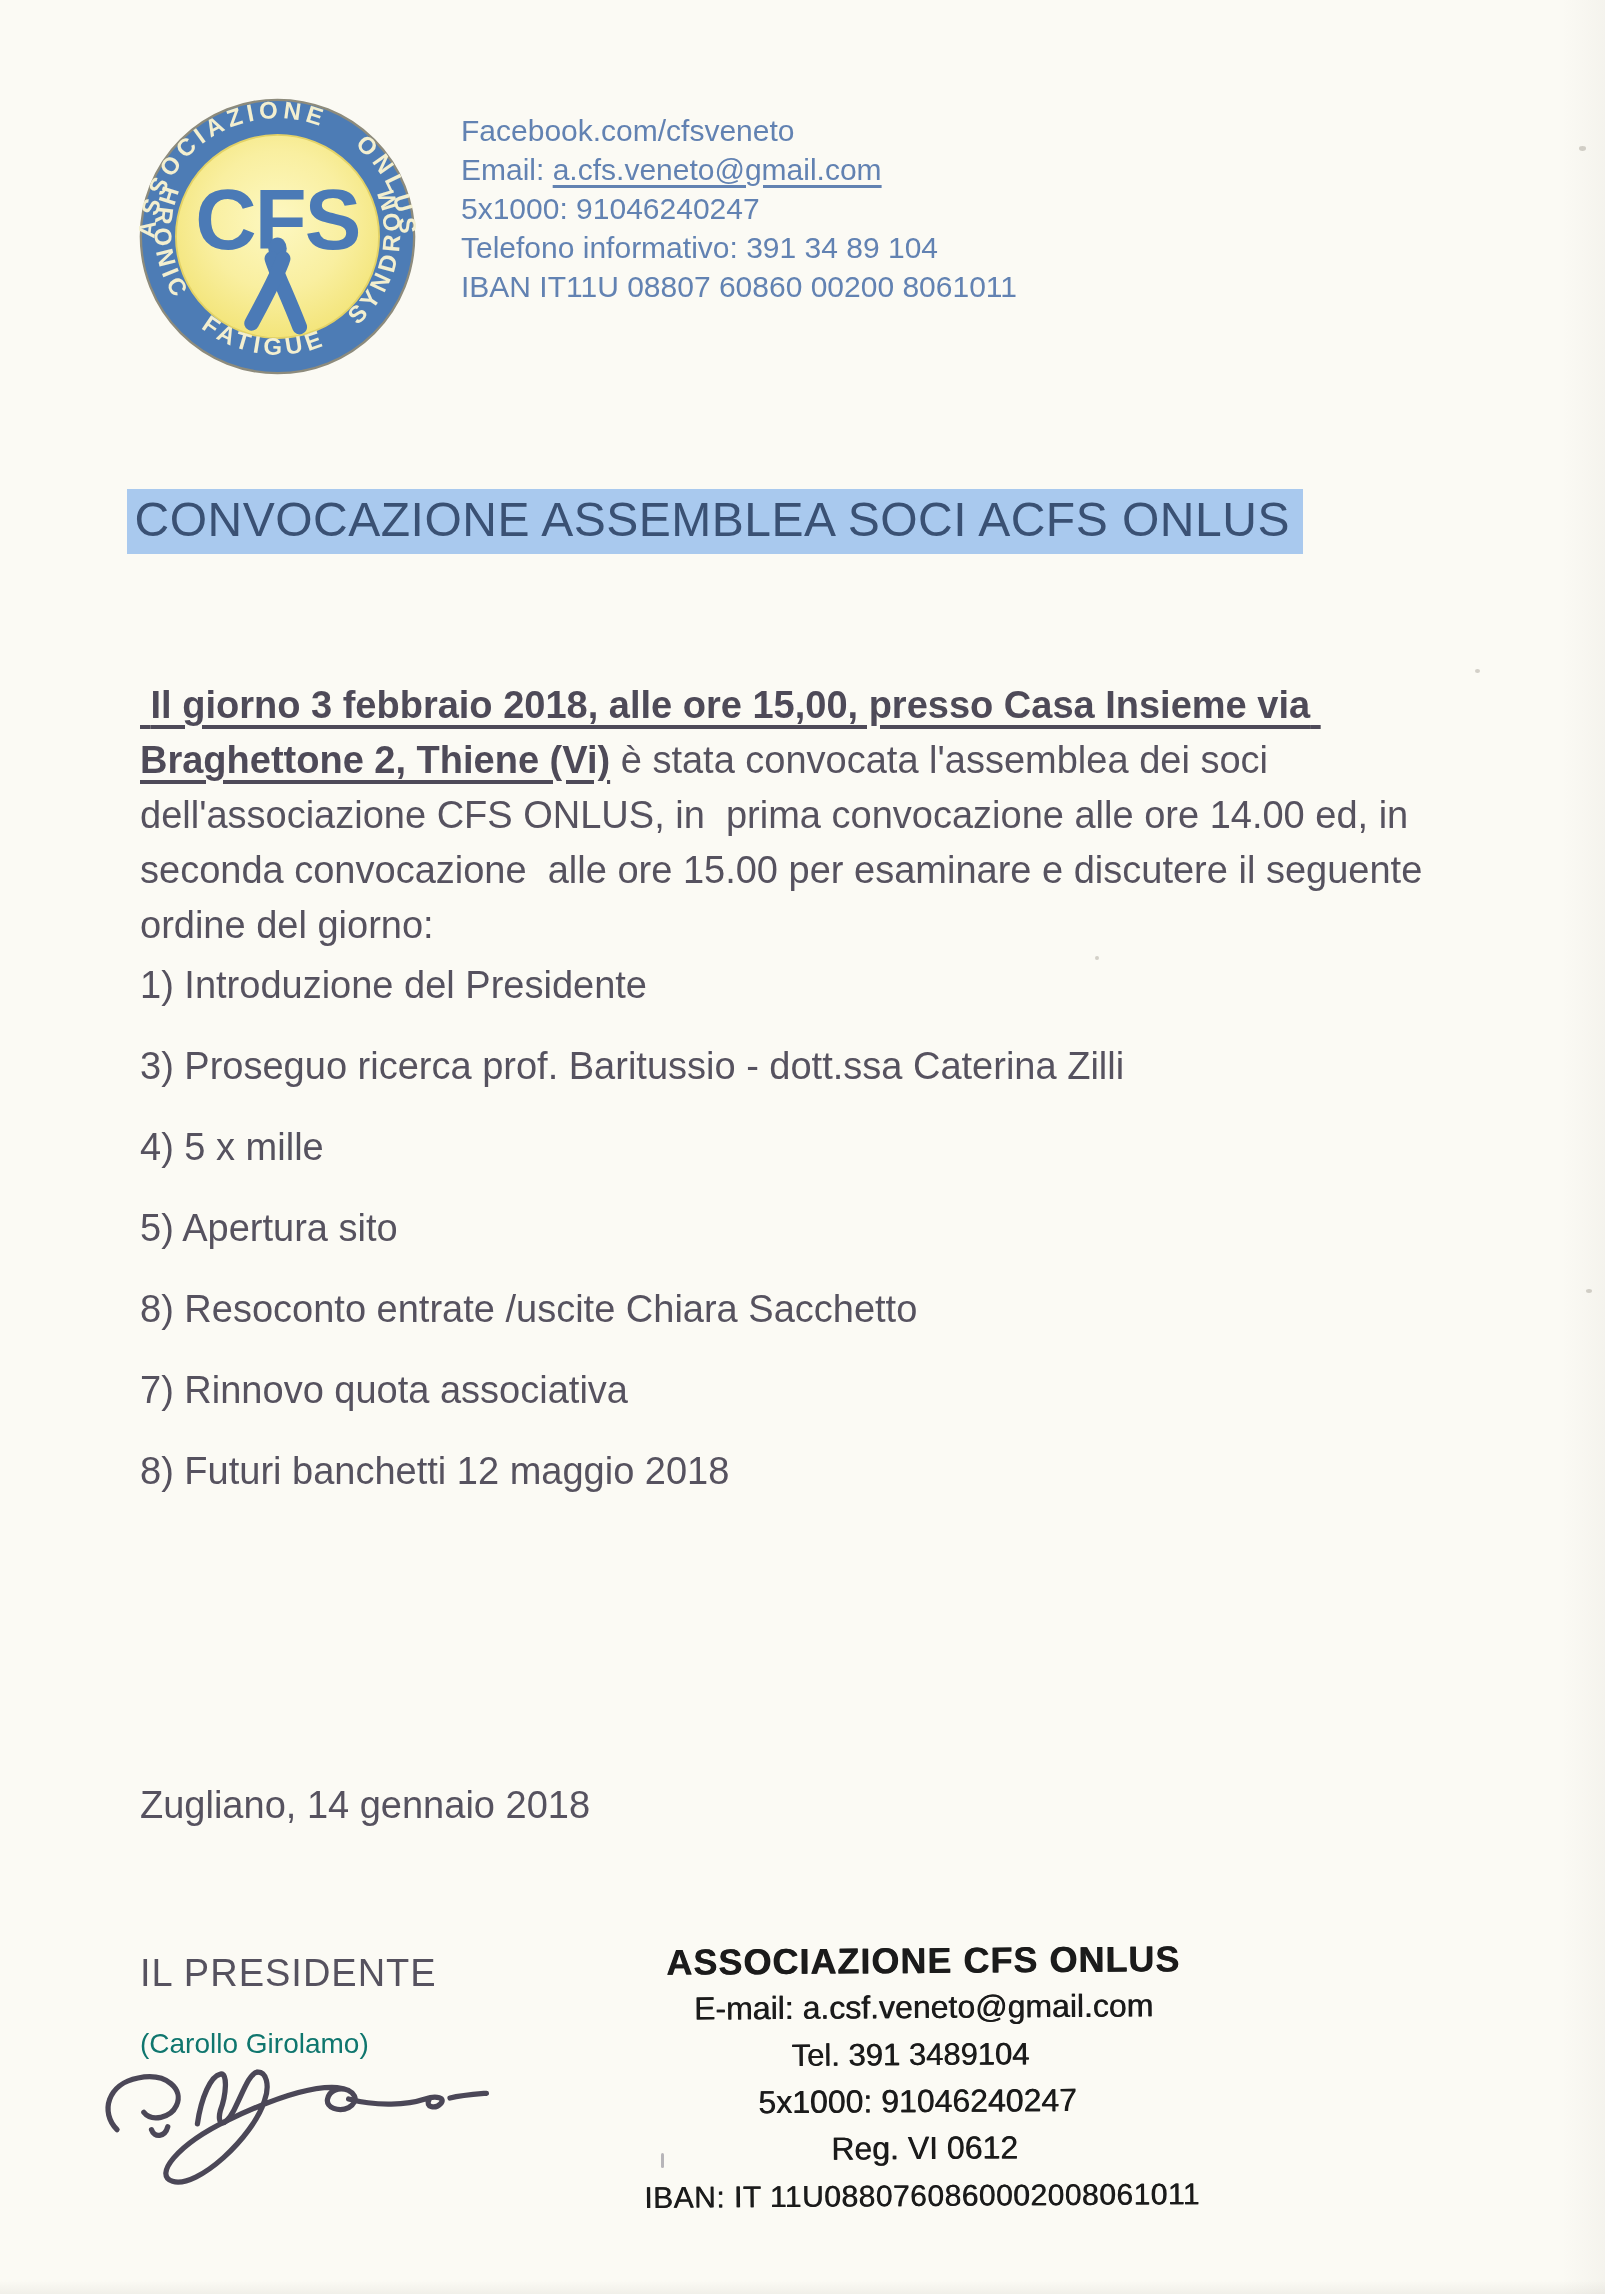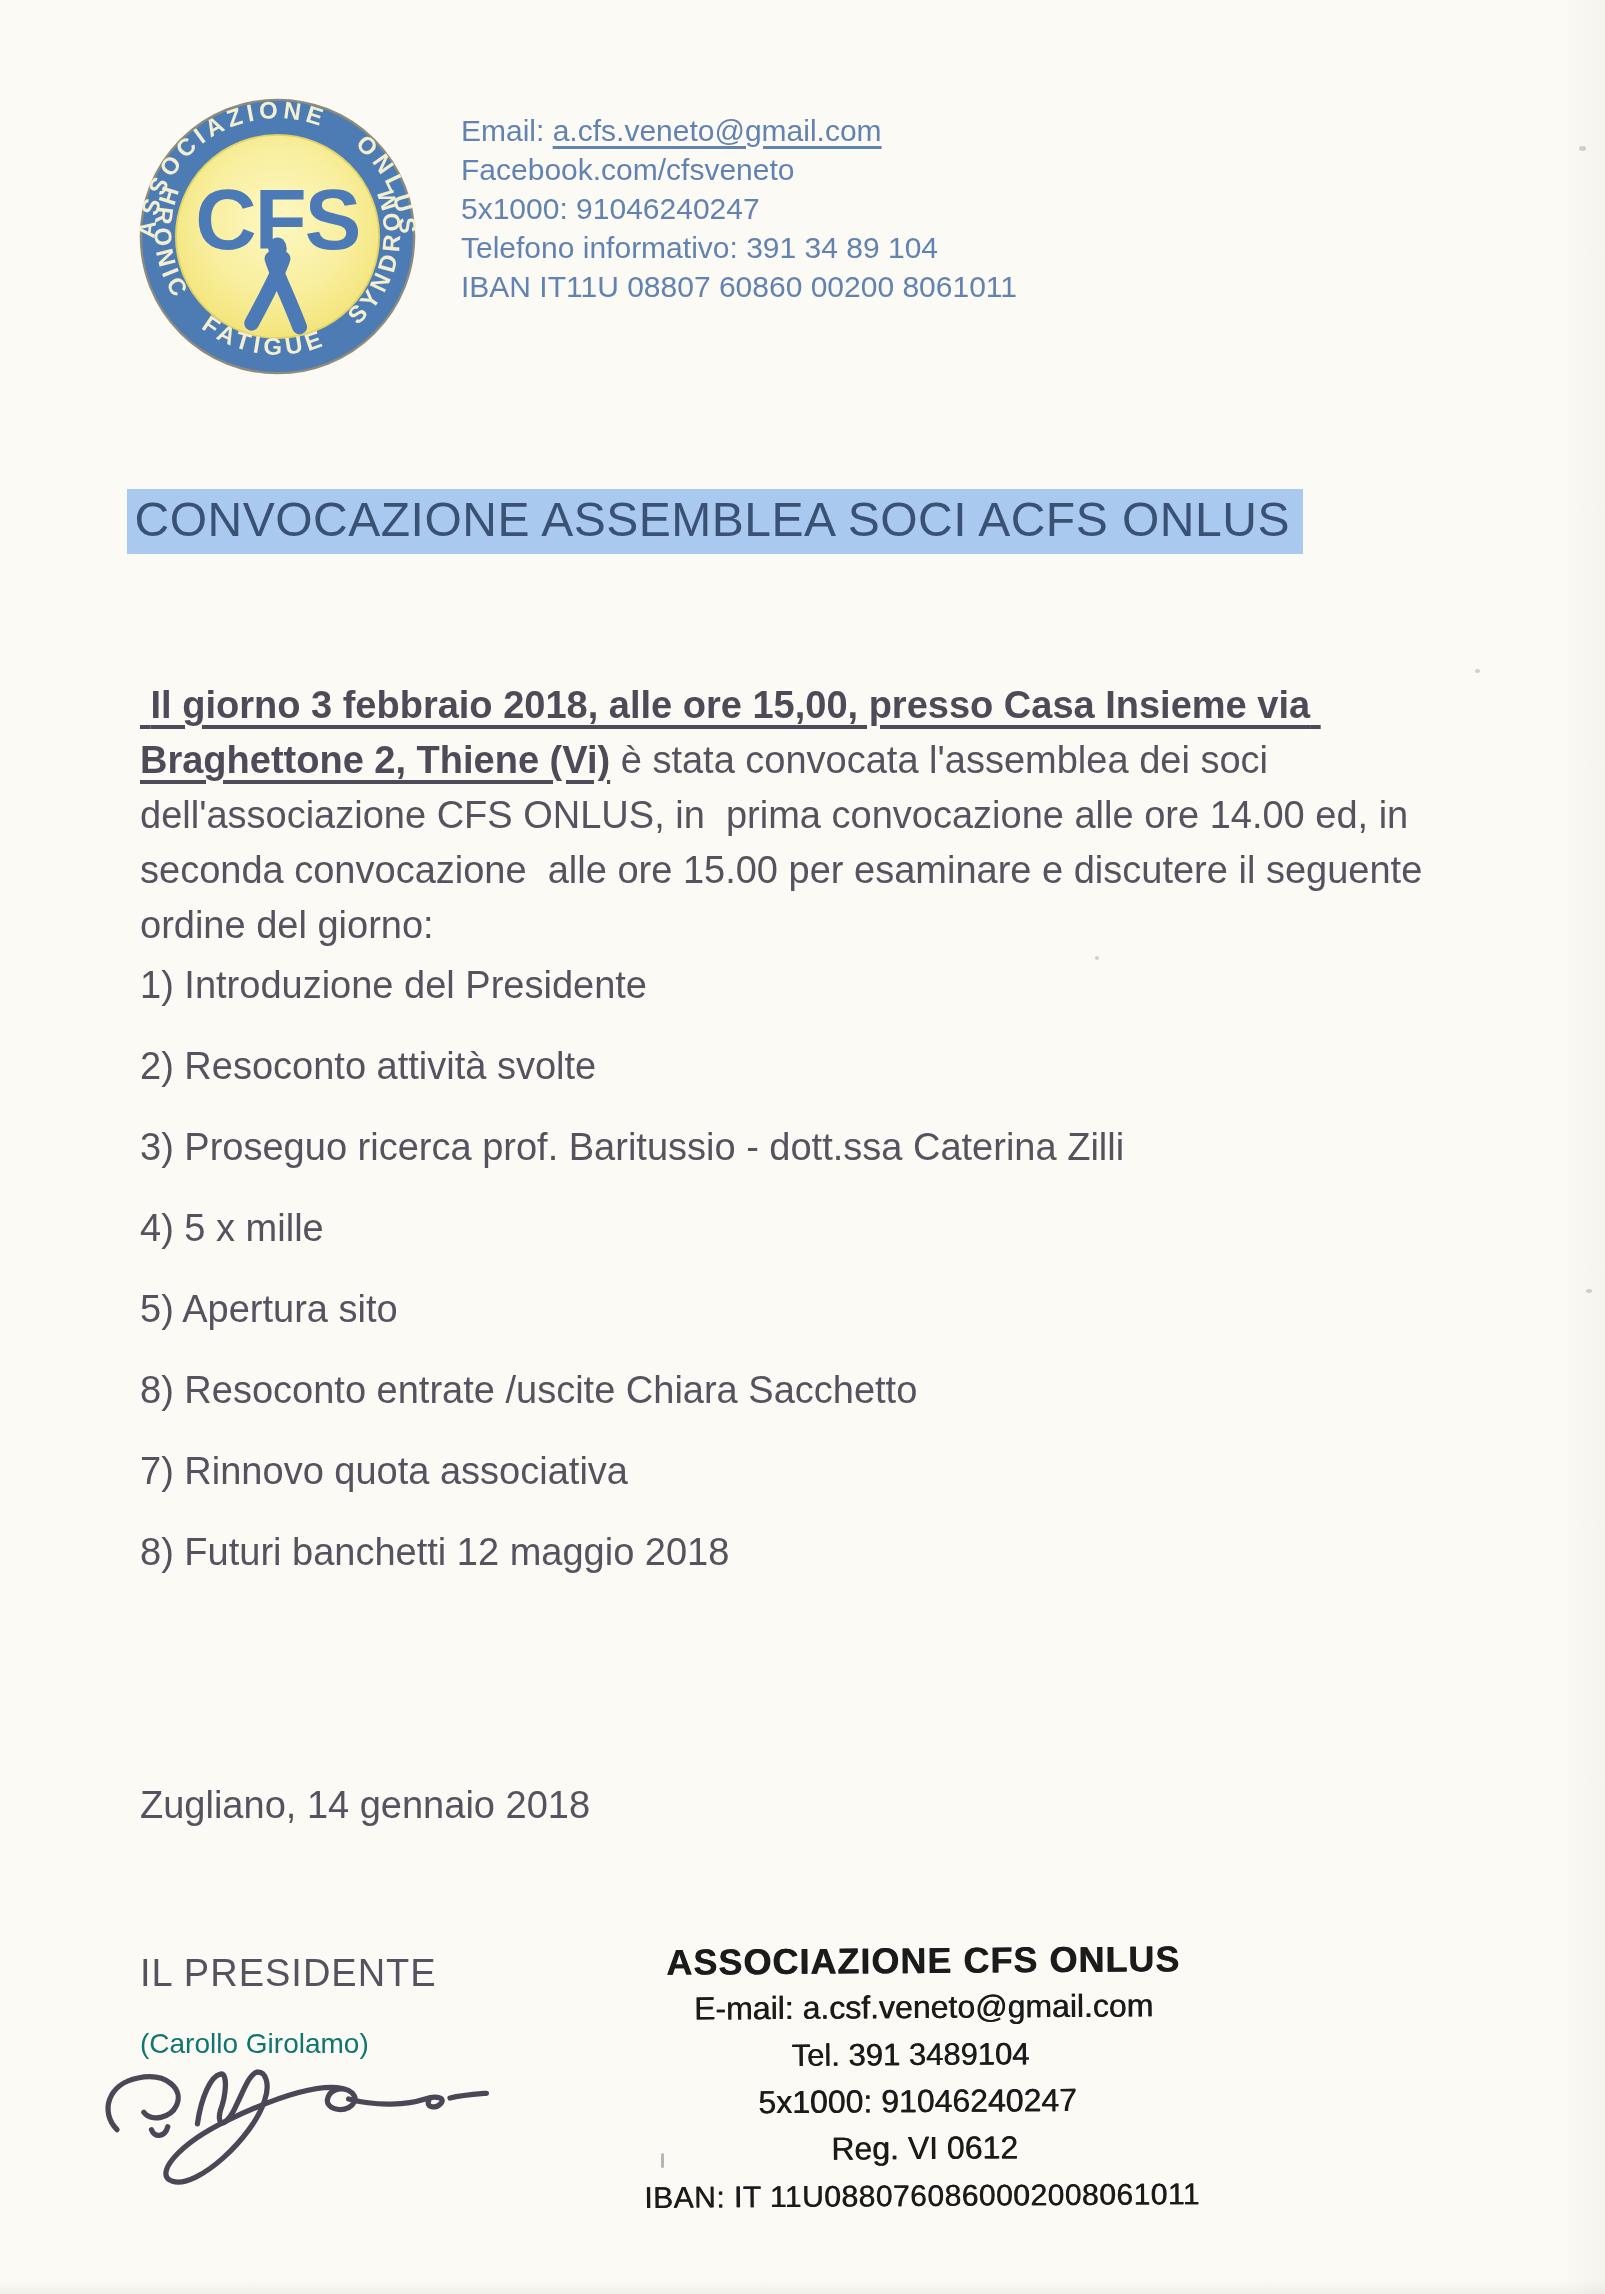--- a/index.html
+++ b/index.html
@@ -74,34 +74,33 @@
       <text class="cfs-text" x="0" y="14" text-anchor="middle">CFS</text>
       <g transform="translate(0,46)">
         <ellipse cx="0" cy="-33" rx="10" ry="12" fill="#4b7ab6"></ellipse>
         <path d="M -6,-22 C -2,-8 10,16 24,52" stroke="#4b7ab6" stroke-width="16" fill="none" stroke-linecap="round"></path>
         <path d="M 6,-22 C 2,-8 -12,18 -28,48" stroke="#4b7ab6" stroke-width="16" fill="none" stroke-linecap="round"></path>
       </g>
     </svg>
   </div>
 
   <div class="contact">
+    <div>Facebook.com/cfsveneto</div>
     <div><span>Email: </span><span class="u">a.cfs.veneto@gmail.com</span></div>
-    <div>Facebook.com/cfsveneto</div>
     <div>5x1000: 91046240247</div>
     <div>Telefono informativo: 391 34 89 104</div>
     <div>IBAN IT11U 08807 60860 00200 8061011</div>
   </div>
 
   <h1 class="title">CONVOCAZIONE ASSEMBLEA SOCI ACFS ONLUS</h1>
 
   <p class="intro"><span class="bu"> Il giorno 3 febbraio 2018, alle ore 15,00, presso Casa Insieme via Braghettone 2, Thiene (Vi)</span><span> è stata convocata l'assemblea dei soci dell'associazione CFS ONLUS, in  prima convocazione alle ore 14.00 ed, in seconda convocazione  alle ore 15.00 per esaminare e discutere il seguente ordine del giorno:</span></p>
 
   <div class="agenda" id="agenda">
       <div class="agenda-item">1) Introduzione del Presidente</div>
-      <div class="agenda-item">2) Resoconto attività svolte</div>
       <div class="agenda-item">3) Proseguo ricerca prof. Baritussio - dott.ssa Caterina Zilli</div>
       <div class="agenda-item">4) 5 x mille</div>
       <div class="agenda-item">5) Apertura sito</div>
       <div class="agenda-item">8) Resoconto entrate /uscite Chiara Sacchetto</div>
       <div class="agenda-item">7) Rinnovo quota associativa</div>
       <div class="agenda-item">8) Futuri banchetti 12 maggio 2018</div>
     </div>
 
   <div class="place-date">Zugliano, 14 gennaio 2018</div>
   <div class="president-label">IL PRESIDENTE</div>

